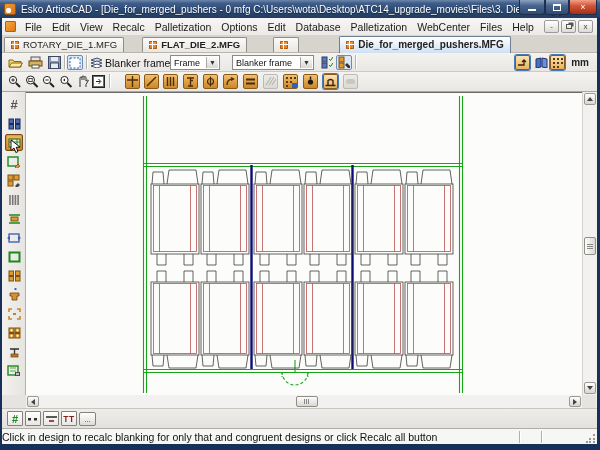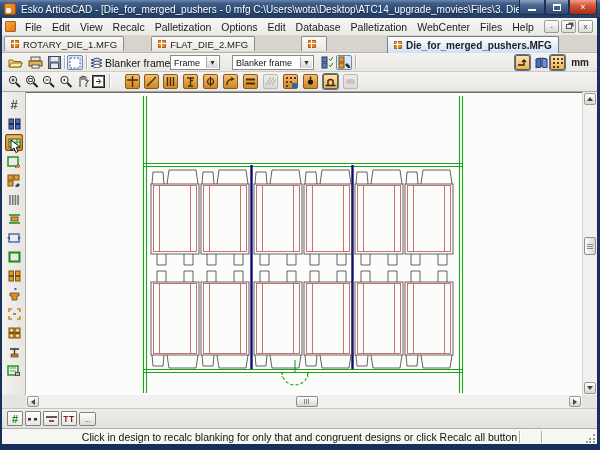--- a/index.html
+++ b/index.html
@@ -35,30 +35,30 @@
     background:linear-gradient(135deg,#f6a83c,#e07818); }
   .menu-item { padding:2px 5px; white-space:nowrap; }
   #mdi-btns { position:absolute; right:4px; top:2px; display:flex; gap:2px; }
   .mdi-btn { width:15px; height:13px; border:1px solid #9a9a9a; border-radius:2px;
     background:linear-gradient(#ffffff,#dddbd7); font-size:8px; color:#444;
     display:flex; align-items:center; justify-content:center; }
   .glyph-restore { width:6px; height:5px; border:1px solid #555; box-shadow:2px -2px 0 -0.5px #555; }
 
   
   #tabbar { position:absolute; left:2px; top:36px; width:595px; height:17px;
-    background:#d7d4cd; border-bottom:1px solid #b9b6af; display:flex; align-items:flex-start;gap:20px; }
+    background:#d7d4cd; border-bottom:1px solid #b9b6af; display:flex; align-items:center; }
   .tab { height:15px; margin-left:2px; display:flex; align-items:center; padding:0 6px;
     border:1px solid #8f8d88; border-bottom:none; border-radius:2px 2px 0 0;
     background:linear-gradient(#fbfaf8,#e9e7e2); font-size:9.5px; color:#222; white-space:nowrap; }
   .tab .tab-icon { width:8px; height:8px; margin-right:4px; border-radius:1px;
     background:linear-gradient(#f2a03a,#dd7a1e);
     box-shadow:inset 0 0 0 1px #b05c10; position:relative; }
   .tab .tab-icon::after { content:""; position:absolute; left:3px; top:0; width:1px; height:8px; background:#fff; }
   .tab .tab-icon::before { content:""; position:absolute; left:0; top:3px; width:8px; height:1px; background:#fff; }
-  .tab.t2 { margin-left:7px; }
+  .tab.t2 { margin-left:18px;font-weight:bold; }
   .tab.t3 { margin-left:26px; }
   .tab.active { margin-left:40px; height:17px; font-weight:bold; font-size:10px;
     background:linear-gradient(#ffffff,#cfe0f4); border-color:#6f7e92; }
 
   
   #toolbar1 { position:absolute; left:2px; top:53px; width:595px; height:19px;
     background:linear-gradient(#f4f3f0,#e9e7e3); border-bottom:1px solid #cdcac4; }
   #toolbar2 { position:absolute; left:2px; top:72px; width:595px; height:20px;
     background:linear-gradient(#f4f3f0,#e9e7e3); border-bottom:1px solid #a9a7a2; }
   .tb-ico { position:absolute; top:2px; width:16px; height:15px; display:flex;
@@ -125,21 +125,21 @@
   #more-btn { position:absolute; left:77px; top:3px; width:17px; height:14px;
     border:1px solid #84827d; border-radius:2px; background:linear-gradient(#fff,#dedcd8);
     font-size:8px; color:#333; display:flex; align-items:center; justify-content:center; }
   #recalc-btn { position:absolute; left:99px; top:2px; height:16px; padding:0 10px;
     border:1px solid #7a7874; border-radius:2px; background:linear-gradient(#fdfdfc,#dcdad6);
     font-size:9.5px; color:#111; display:flex; align-items:center; }
 
   
   #statusbar { position:absolute; left:2px; top:428px; width:595px; height:16px;
     background:#f6f6f4; border-top:1px solid #b1afa9; font-size:10.5px; color:#111;
-    display:flex; align-items:center; white-space:nowrap; overflow:hidden;justify-content:center; }
+    display:flex; align-items:center; white-space:nowrap; overflow:hidden; }
   .st-sep { position:absolute; top:2px; width:2px; height:12px;
     border-left:1px solid #b1afa9; border-right:1px solid #fff; }
   #grip { position:absolute; right:1px; bottom:1px; width:10px; height:10px;
     background:
       radial-gradient(circle at 8px 2px, #999 0 1px, transparent 1.4px),
       radial-gradient(circle at 8px 6px, #999 0 1px, transparent 1.4px),
       radial-gradient(circle at 4px 6px, #999 0 1px, transparent 1.4px),
       radial-gradient(circle at 8px 9px, #999 0 1px, transparent 1.4px),
       radial-gradient(circle at 4px 9px, #999 0 1px, transparent 1.4px),
       radial-gradient(circle at 1px 9px, #999 0 1px, transparent 1.4px); }

